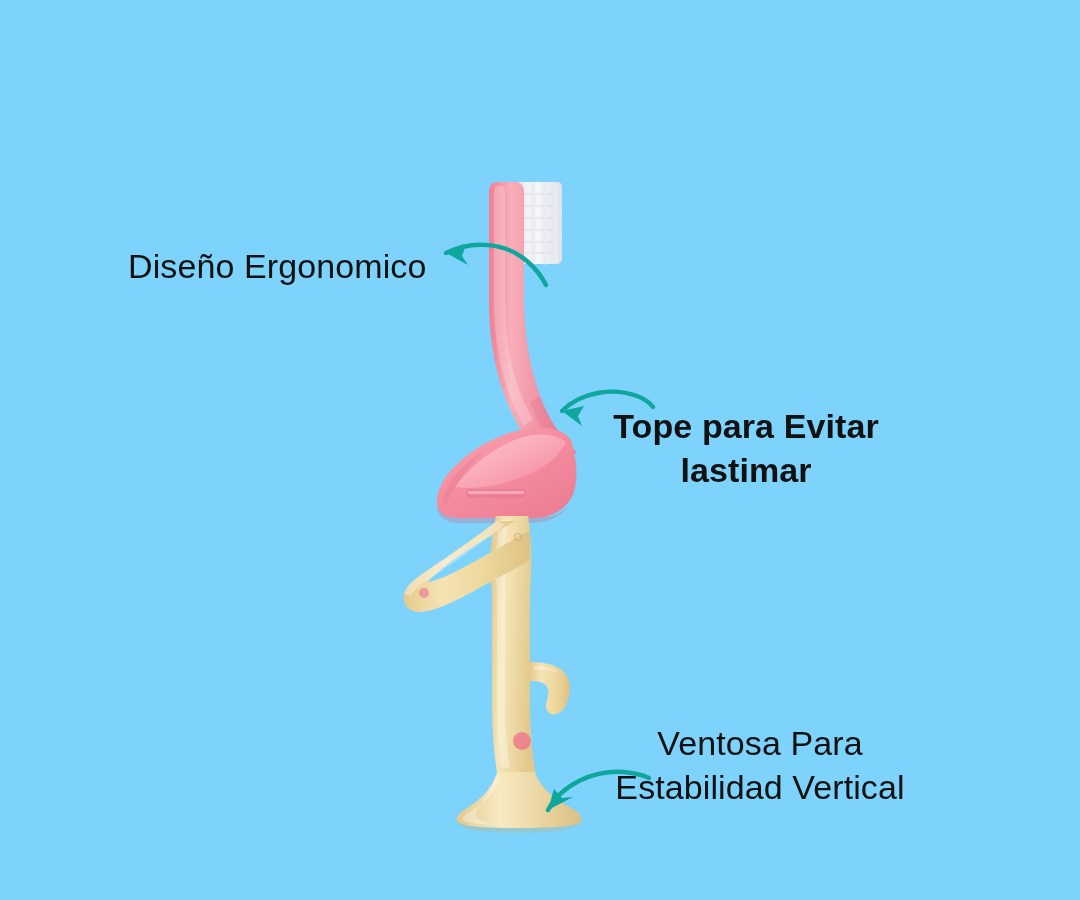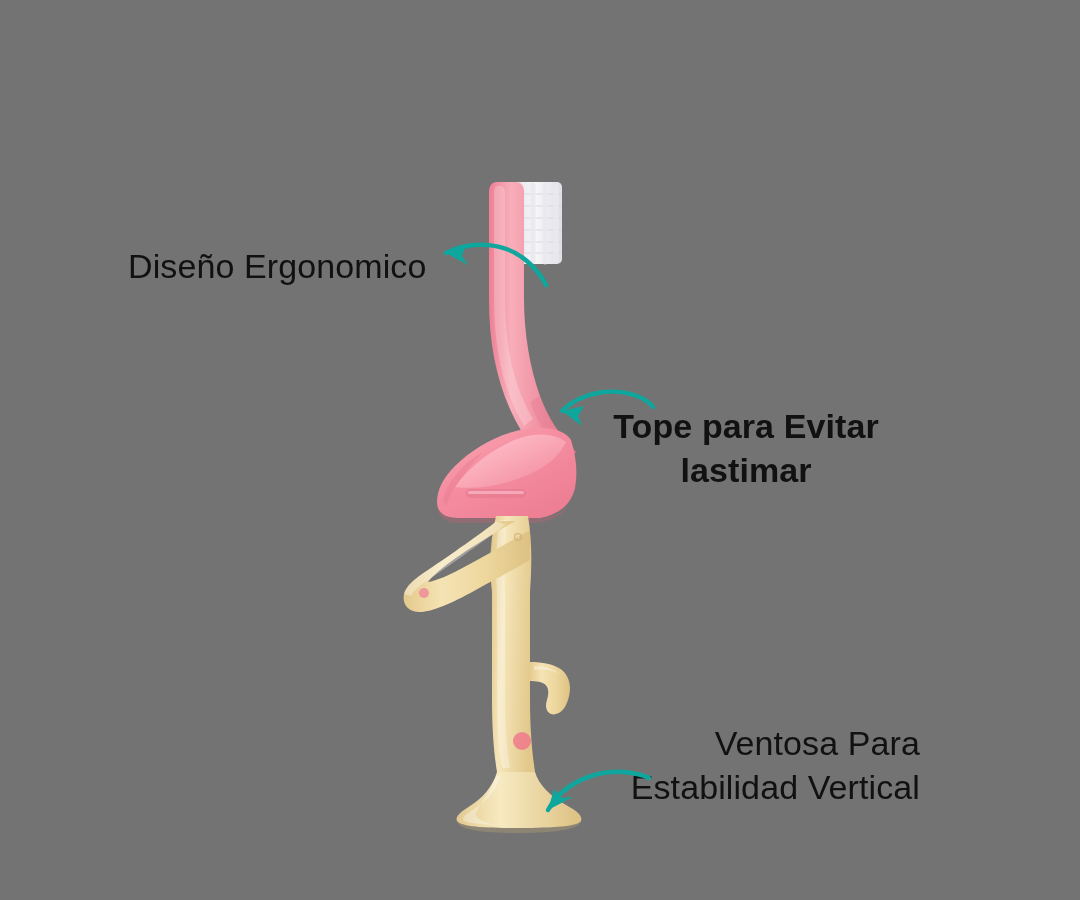--- a/index.html
+++ b/index.html
@@ -8,21 +8,21 @@
     padding: 0;
     background: #ffffff;
   }
   body {
     font-family: "Liberation Sans", sans-serif;
   }
   #stage {
     position: relative;
     width: 1080px;
     height: 900px;
-    background: #737373;
+    background: #7dd3fc;
     overflow: hidden;
   }
   .product-layer {
     position: absolute;
     left: 0;
     top: 0;
     width: 1080px;
     height: 900px;
     pointer-events: none;
   }
@@ -52,21 +52,21 @@
     left: 596px;
     top: 404px;
     width: 300px;
     text-align: center;
     font-weight: bold;
   }
   #label-suction {
     left: 600px;
     top: 721px;
     width: 320px;
-    text-align: right;
+    text-align: center;
   }
   .arrow-svg {
     position: absolute;
     overflow: visible;
   }
 </style>
 </head>
 <body>
 
 <div id="stage">

